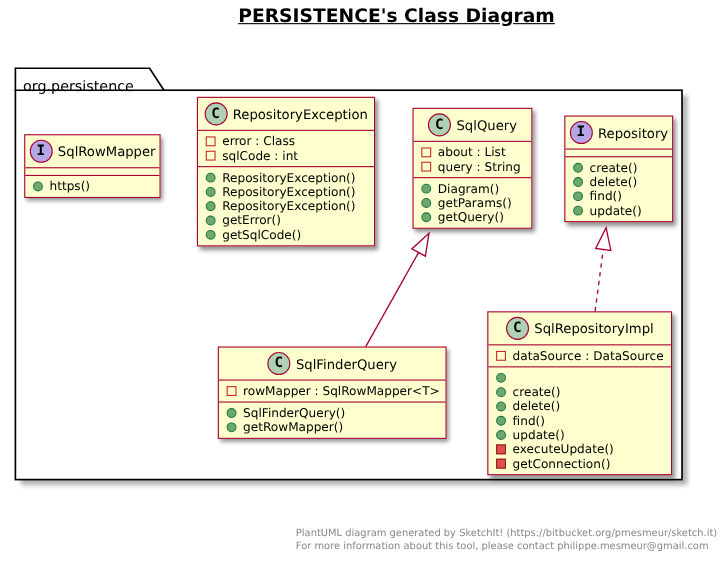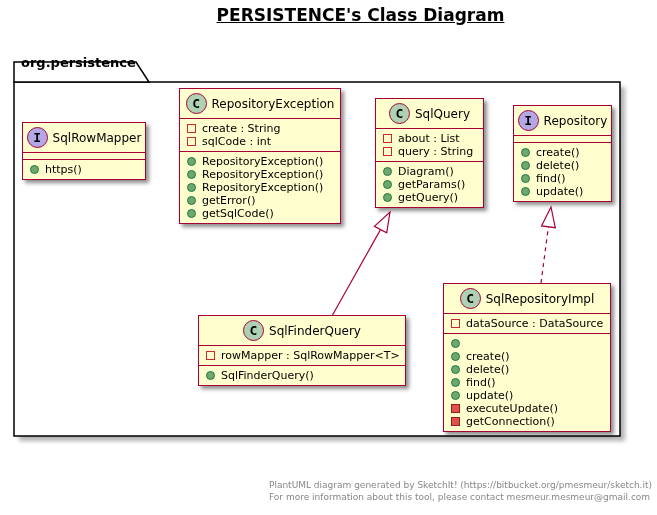--- a/index.html
+++ b/index.html
@@ -7,21 +7,21 @@
     position:relative;width:657px;height:515px;background:#ffffff;overflow:hidden;
     font-family:"DejaVu Sans","Liberation Sans",sans-serif;color:#000;
   }
   
   .diagram-title{
     position:absolute;top:5px;left:0;width:657px;text-align:center;
     font-size:17px;font-weight:bold;text-decoration:underline;padding-left:32px;
   }
   
   .pkg-label{
-    position:absolute;left:21px;top:55px;font-size:13px;font-weight:bold;
+    position:absolute;left:21px;top:72px;font-size:13px;font-weight:normal;
   }
   
   #overlay{position:absolute;left:0;top:0;}
   
   .cls{
     position:absolute;background:#FEFECE;border:1.5px solid #A80036;
     box-shadow:2.5px 3px 4px rgba(0,0,0,0.45);
   }
   .cls-header{
     display:flex;align-items:center;justify-content:center;gap:5px;
@@ -101,21 +101,21 @@
   </div>
 
   <div class="cls" style="left:179px;top:88px;width:160px;">
     <div class="cls-header">
       <span class="circ circ-c">C</span>
       <span class="cls-name">RepositoryException</span>
     </div>
     <div class="sec">
       <div class="member">
           <span class="mi sq-field"></span>
-          <span>create : String</span>
+          <span>error : Class</span>
         </div>
       <div class="member">
           <span class="mi sq-field"></span>
           <span>sqlCode : int</span>
         </div>
     </div>
     <div class="sec">
       <div class="member">
           <span class="mi dot-public"></span>
           <span>RepositoryException()</span>
@@ -205,20 +205,24 @@
       <div class="member">
           <span class="mi sq-field"></span>
           <span>rowMapper : SqlRowMapper&lt;T&gt;</span>
         </div>
     </div>
     <div class="sec">
       <div class="member">
           <span class="mi dot-public"></span>
           <span>SqlFinderQuery()</span>
         </div>
+      <div class="member">
+          <span class="mi dot-public"></span>
+          <span>getRowMapper()</span>
+        </div>
     </div>
   </div>
 
   <div class="cls" style="left:443px;top:283px;width:166px;">
     <div class="cls-header">
       <span class="circ circ-c">C</span>
       <span class="cls-name">SqlRepositoryImpl</span>
     </div>
     <div class="sec">
       <div class="member">
@@ -252,16 +256,16 @@
         </div>
       <div class="member">
           <span class="mi sq-private"></span>
           <span>getConnection()</span>
         </div>
     </div>
   </div>
 
   <div class="footer">
     <div>PlantUML diagram generated by SketchIt! (https://bitbucket.org/pmesmeur/sketch.it)</div>
-    <div>For more information about this tool, please contact mesmeur.mesmeur@gmail.com</div>
+    <div>For more information about this tool, please contact philippe.mesmeur@gmail.com</div>
   </div>
 
 </div>
 
 </body></html>

